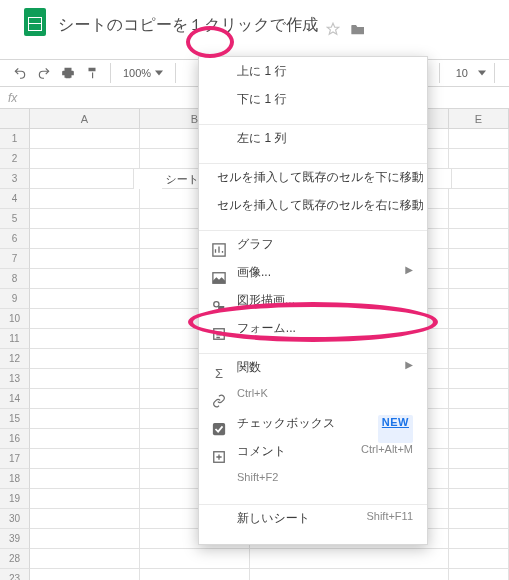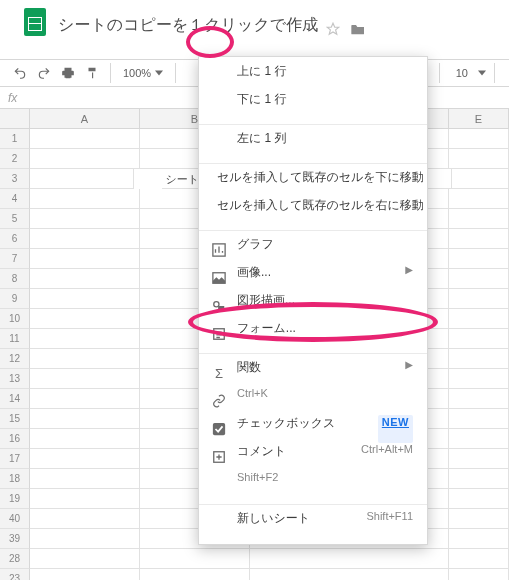--- a/index.html
+++ b/index.html
@@ -270,21 +270,21 @@
           <div class="cell c-E" style="width: 60px;"></div>
         </div>
         <div class="row">
           <div class="rn">19</div>
           <div class="cell c-A" style="width: 110px;"></div>
           <div class="cell c-B" style="width: 110px;"></div>
           <div class="cell " style="width: 199px;"></div>
           <div class="cell c-E" style="width: 60px;"></div>
         </div>
         <div class="row">
-          <div class="rn">40</div>
+          <div class="rn">30</div>
           <div class="cell c-A" style="width: 110px;"></div>
           <div class="cell c-B" style="width: 110px;"></div>
           <div class="cell " style="width: 199px;"></div>
           <div class="cell c-E" style="width: 60px;"></div>
         </div>
         <div class="row">
           <div class="rn">39</div>
           <div class="cell c-A" style="width: 110px;"></div>
           <div class="cell c-B" style="width: 110px;"></div>
           <div class="cell " style="width: 199px;"></div>

